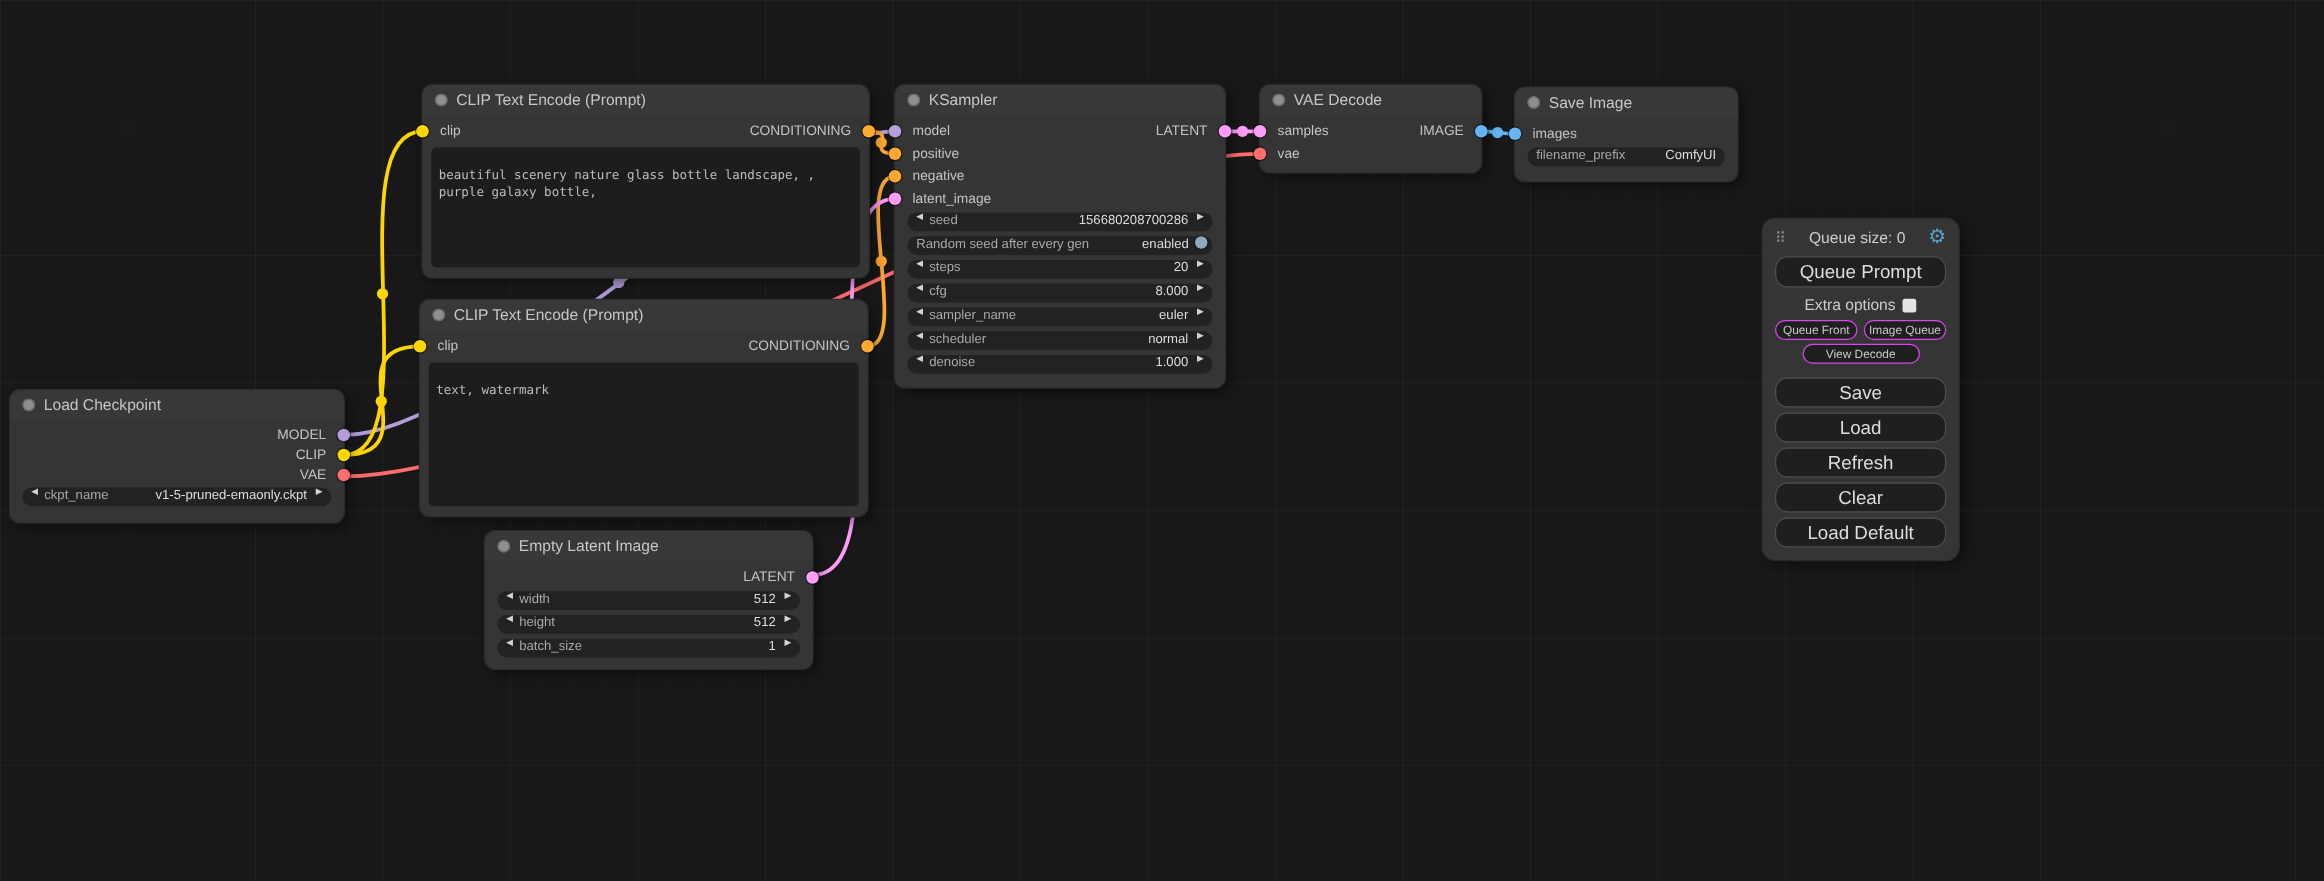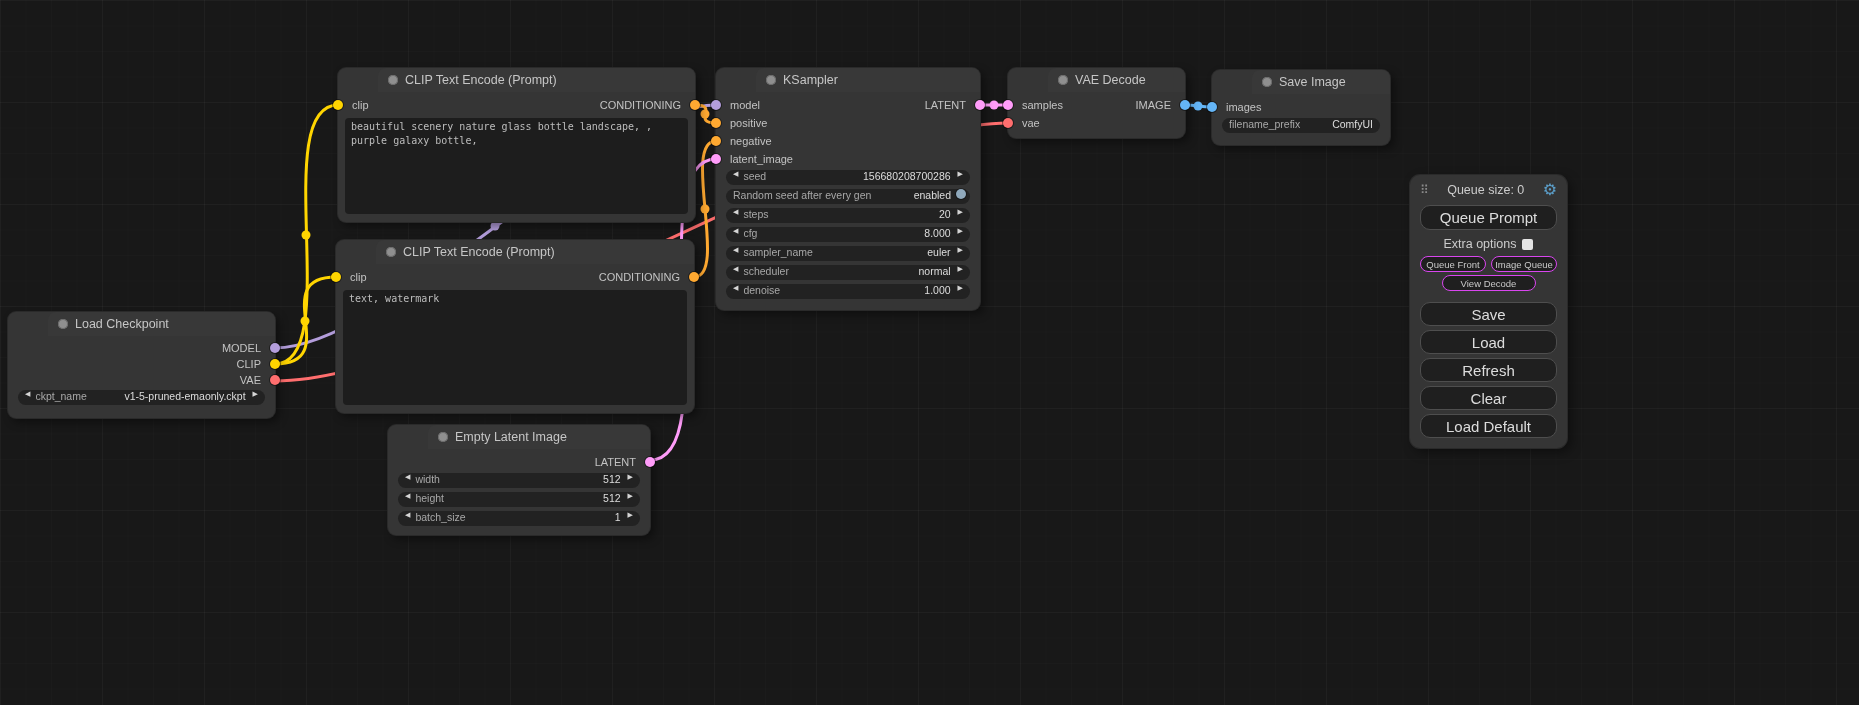--- a/index.html
+++ b/index.html
@@ -21,21 +21,21 @@
   .s-cond{stroke:#FFA931;} .s-latent{stroke:#FF9CF9;} .s-image{stroke:#64B5F6;}
   .f-model{fill:#B39DDB;} .f-clip{fill:#FFD500;} .f-vae{fill:#FF6E6E;}
   .f-cond{fill:#FFA931;} .f-latent{fill:#FF9CF9;} .f-image{fill:#64B5F6;}
 
   .node{
     position:absolute;z-index:2;background:#353535;border-radius:8px;
     box-shadow:0 0 0 1px #2a2a2a, 4px 4px 10px rgba(0,0,0,.45);
     display:flex;flex-direction:column;box-sizing:border-box;
   }
   .node-header{height:24px;flex:none;display:flex;align-items:center;gap:7px;padding:0 10px;
-    background:#383838;border-radius:8px 8px 0 0;margin-left:40px;}
+    background:#383838;border-radius:8px 8px 0 0;}
   .collapse-dot{width:10px;height:10px;border-radius:50%;background:#8f8f8f;flex:none;
     box-shadow:inset 0 0 0 1px #6a6a6a;}
   .node-title{font-size:12.5px;color:#c6c6c6;white-space:nowrap;}
   .node-body{padding-top:4px;display:flex;flex-direction:column;flex:1;}
   .slot-row{position:relative;height:18px;flex:none;display:flex;align-items:center;
     justify-content:space-between;font-size:11px;color:#c3c3c3;padding:0 14px;}
   .slot-row.out-only{justify-content:flex-end;}
   .lc .slot-row{height:16px;}
   .slot-label{white-space:nowrap;}
   .dot{position:absolute;width:10px;height:10px;border-radius:50%;top:50%;
@@ -48,21 +48,21 @@
     display:flex;gap:5px;padding:0 7px;font-size:10.5px;color:#a8a8a8;}
   .widget .wvalue{color:#ddd;margin-left:auto;white-space:nowrap;}
   .widget .wlabel{white-space:nowrap;}
   .widget .arr{color:#d5d5d5;font-size:7px;line-height:1;flex:none;}
   .widget .arr:last-child{margin-left:2px;}
   .toggle-dot{width:10px;height:10px;border-radius:50%;background:#8fa8bb;flex:none;
     margin-right:-3px;box-shadow:0 0 0 1px rgba(0,0,0,.35);}
 
   .textbox{flex:1;margin:4px 7px 8px;background:#1d1d1d;border-radius:4px;color:#bdbdbd;
     font-family:"DejaVu Sans Mono",monospace;font-size:10px;line-height:1.4;
-    padding:2px 6px;overflow:hidden;white-space:pre-wrap;}
+    padding:16px 6px;overflow:hidden;white-space:pre-wrap;}
 
   .menu{position:absolute;left:1410px;top:175px;width:157px;z-index:3;background:#353535;
     border-radius:10px;box-shadow:0 0 0 1px #2a2a2a, 4px 4px 12px rgba(0,0,0,.45);
     padding:5px 10px 10px;box-sizing:border-box;}
   .menu-header{display:flex;align-items:center;justify-content:space-between;height:20px;}
   .queue-size{color:#ccc;font-size:12.5px;}
   .drag-handle{color:#8a8a8a;font-size:12px;cursor:grab;}
   .gear{color:#5b9ec9;font-size:16px;line-height:1;cursor:pointer;}
   .btn{display:block;width:100%;background:#1f1f1f;border:1px solid #4e4e4e;border-radius:10px;
     color:#ddd;font-size:15px;text-align:center;padding:2.5px 0;margin-top:4px;cursor:pointer;

